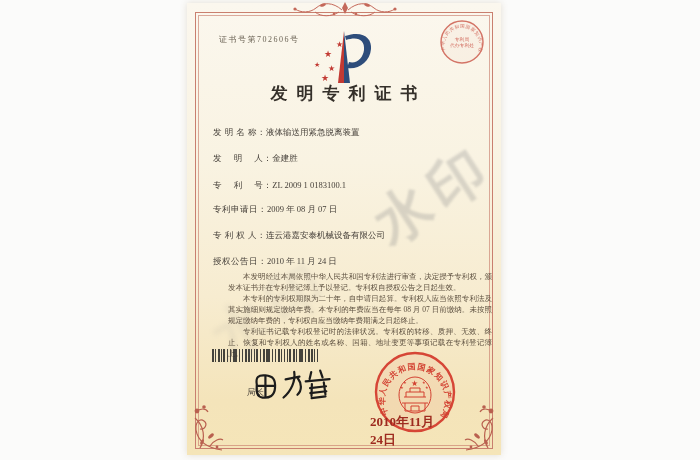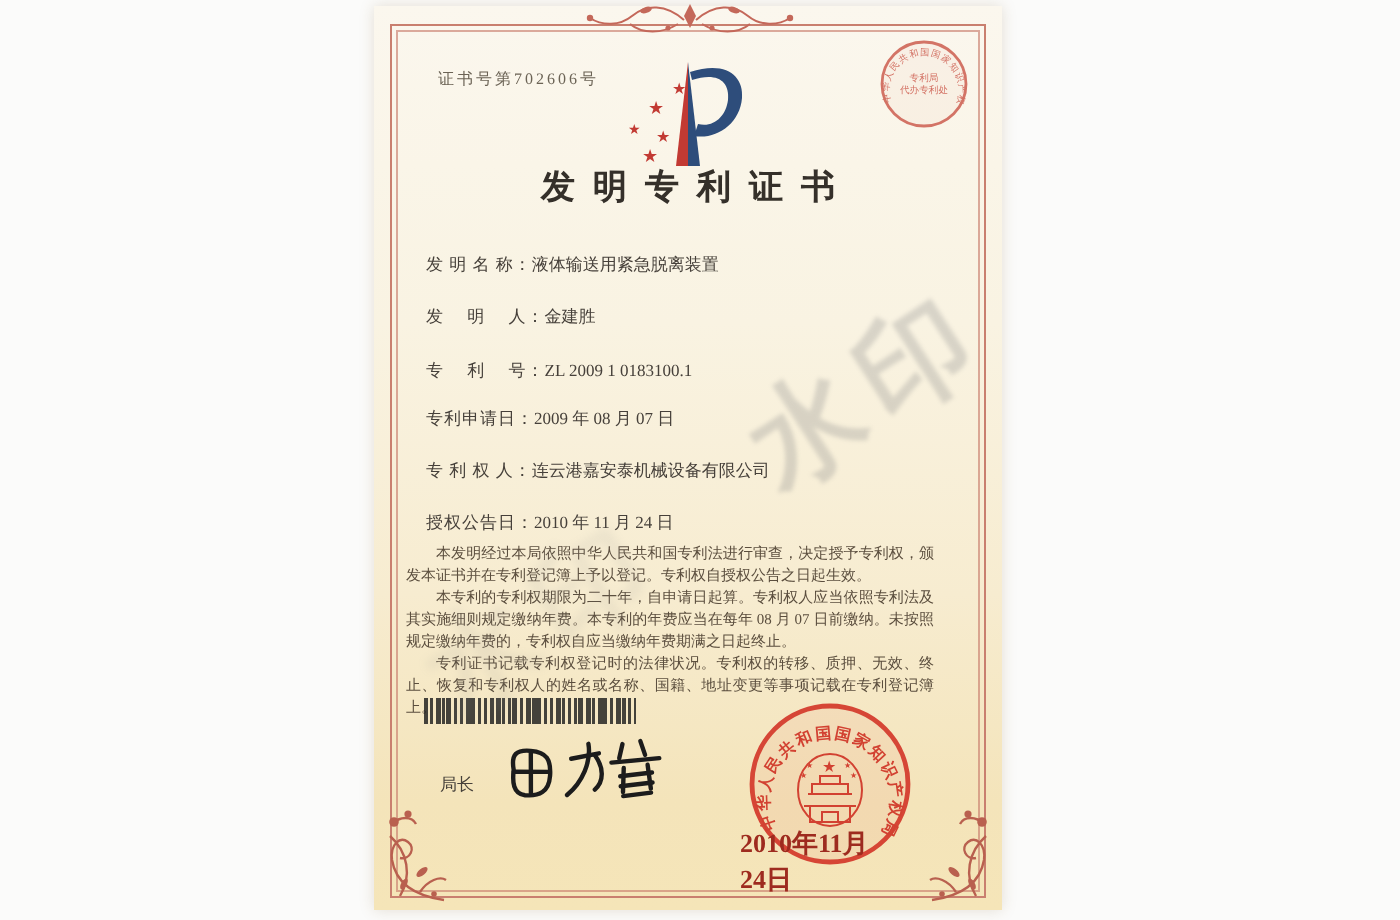--- a/index.html
+++ b/index.html
@@ -25,31 +25,31 @@
            font-size:17px; font-weight:600; color:#35302a; letter-spacing:9px;
            text-indent:9px; }
 
   
   .field { position:absolute; left:26px; font-size:8.5px; color:#46403a; white-space:nowrap; }
   .field .lab { letter-spacing:.5px; }
   .f0 { top:124px;text-align:right; } .f1 { top:150px; } .f2 { top:177px; }
   .f3 { top:201px; } .f4 { top:227px; } .f5 { top:253px; }
 
   
-  .body-text { position:absolute; left:16px; top:268px; width:264px;
+  .body-text { position:absolute; left:41px; top:268px; width:264px;
                font-size:7.5px; line-height:11px; color:#5b4e3e; text-align:justify;font-family:Liberation Serif, serif; }
   .body-text p { text-indent:2em; }
 
   
   .barcode { position:absolute; left:25px; top:346px; width:106px; height:13px; opacity:.82;
     background-image:
       repeating-linear-gradient(90deg,#1e1e1e 0px,#1e1e1e 1.5px,transparent 1.5px,transparent 3px),
       repeating-linear-gradient(90deg,#1e1e1e 0px,#1e1e1e 1px,transparent 1px,transparent 7.5px),
       repeating-linear-gradient(90deg,#1e1e1e 0px,#1e1e1e 2px,transparent 2px,transparent 11px); }
-  .sig-label { position:absolute; left:33px; top:384px; font-size:8.5px; color:#46403a; }
+  .sig-label { position:absolute; left:60px; top:384px; font-size:8.5px; color:#46403a; }
   .signature { position:absolute; left:62px; top:366px; }
   .seal { position:absolute; left:184px; top:348px; opacity:.93; }
   .seal-date { position:absolute; left:183px; top:410px; width:72px; font-size:13px;
                font-weight:bold; color:#9e2b1f; z-index:6; letter-spacing:0; }
   .footer { position:absolute; left:0; top:429px; width:100%; text-align:center;
             font-size:7px; color:#6b6355; letter-spacing:1px;margin-top:36px; }
 
   
   .garland { position:absolute; left:100px; top:-4px; }
   .corner { position:absolute; top:399px; }

